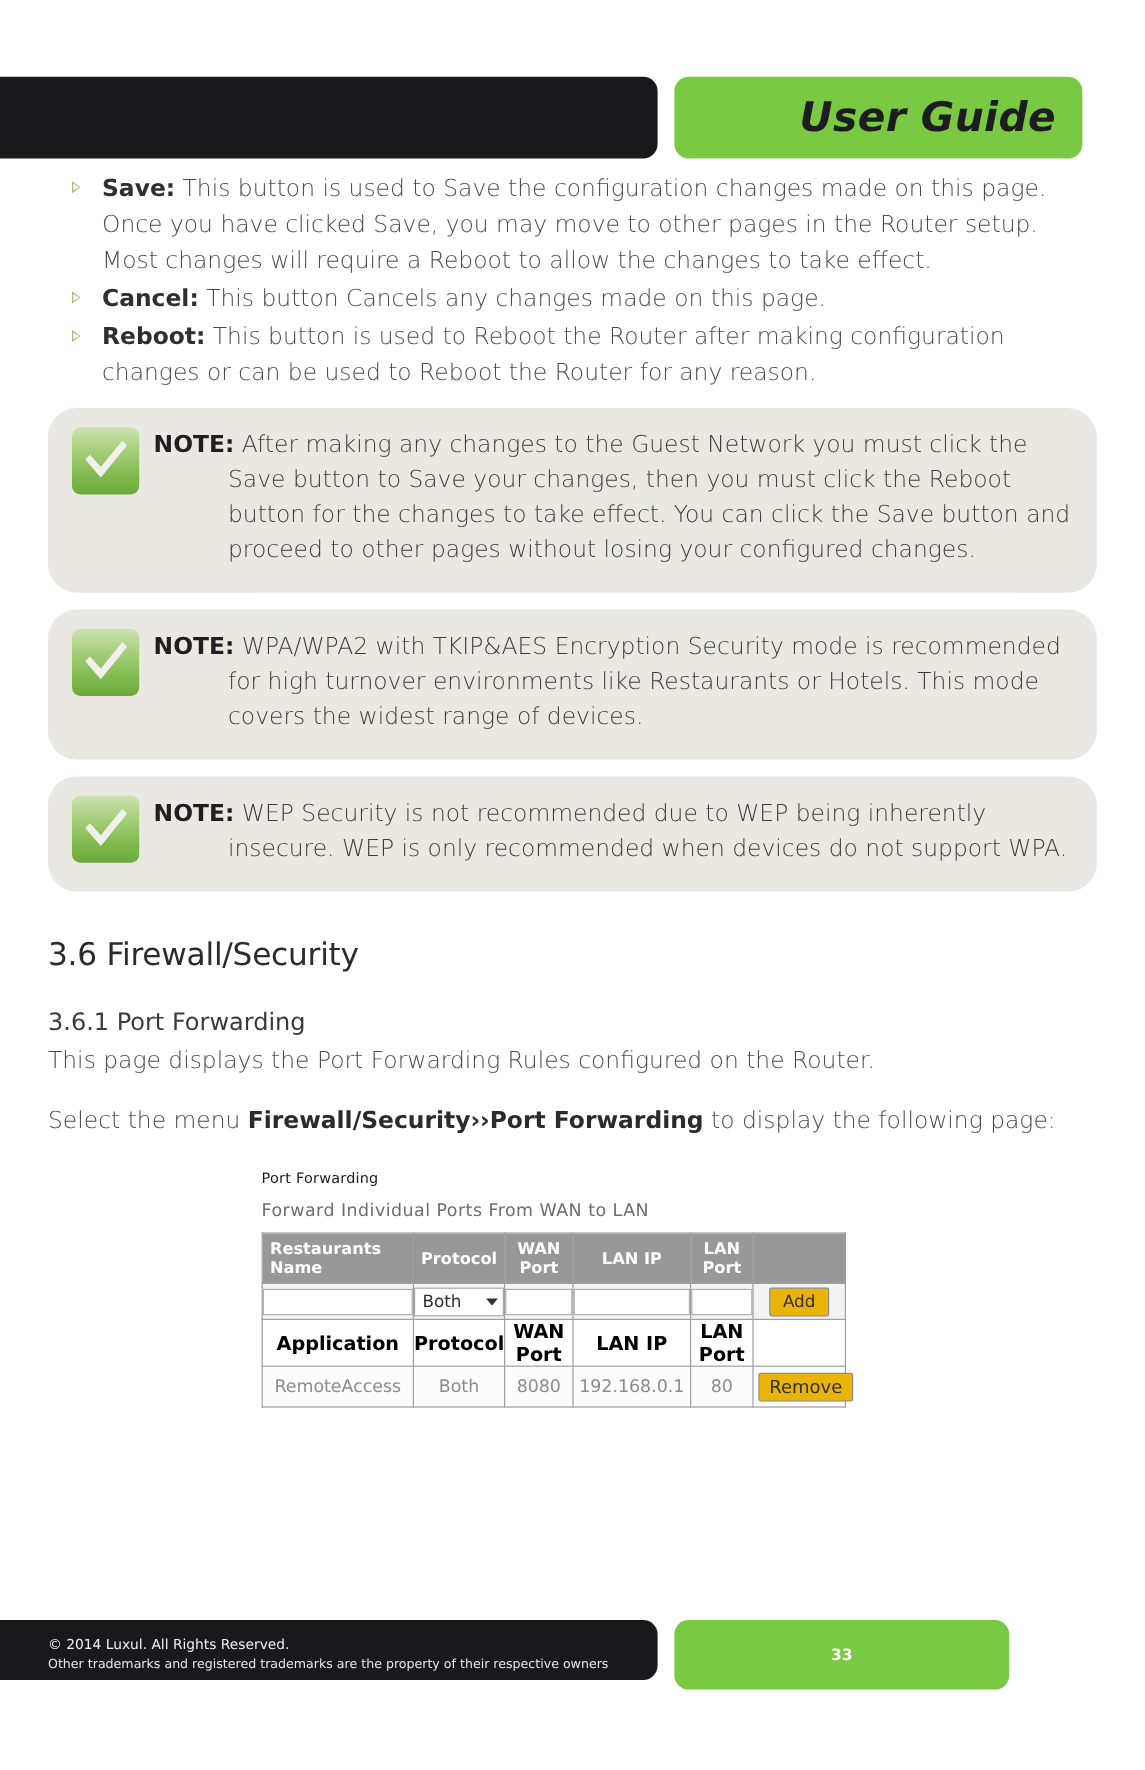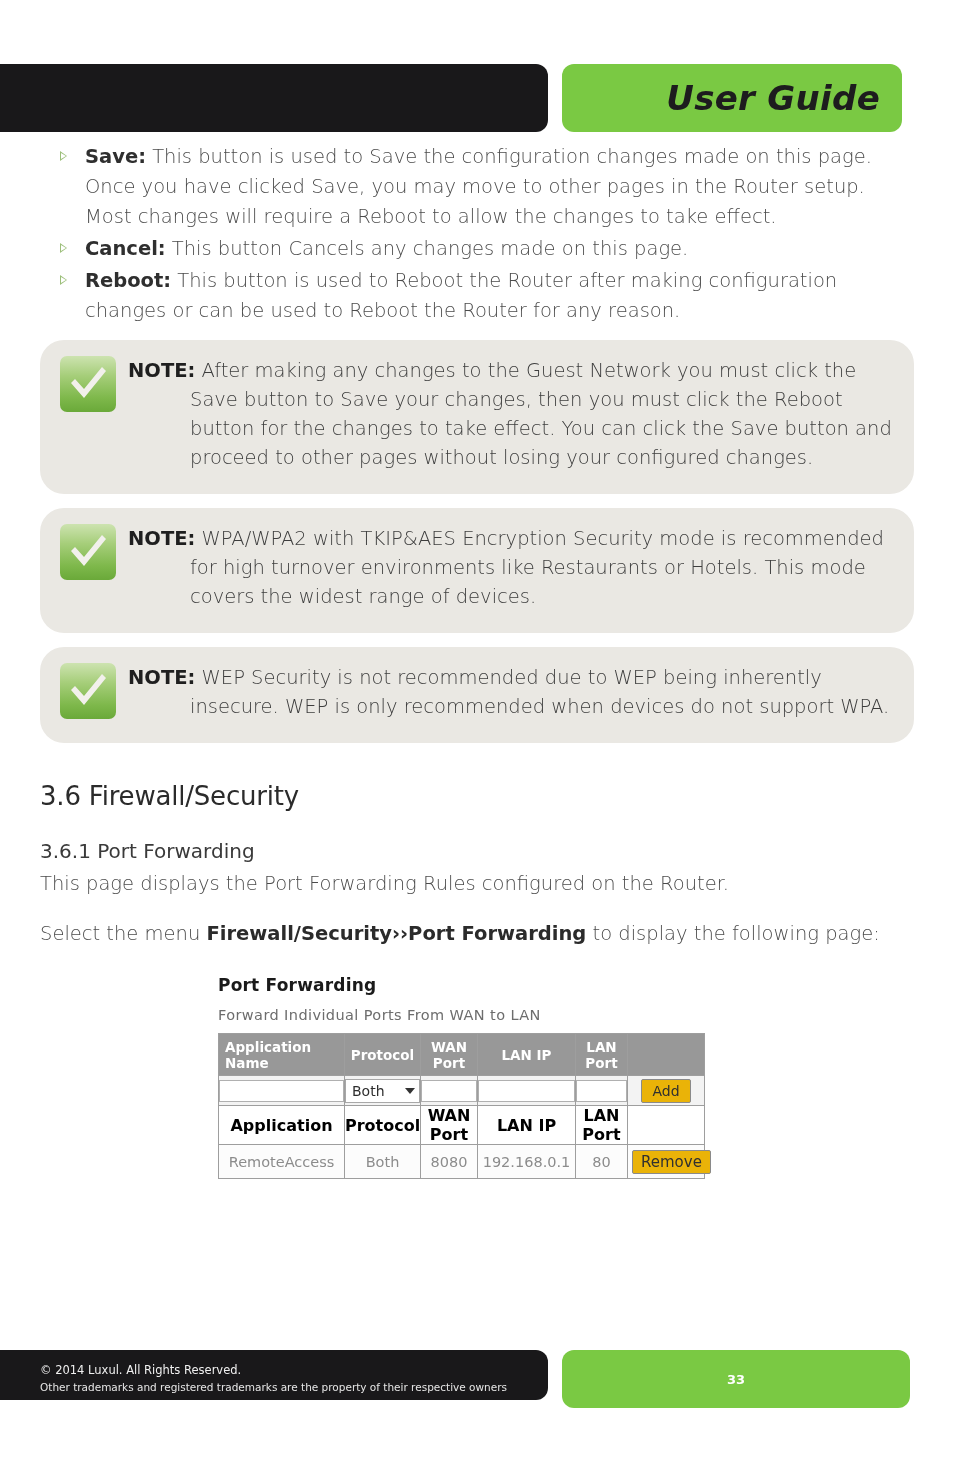--- a/index.html
+++ b/index.html
@@ -164,22 +164,22 @@
   p.spaced { margin-top: 20px; }
 
   
   .shot {
     margin-top: 26px;
     margin-left: 178px;
     width: 500px;
     font-family: "DejaVu Sans", sans-serif;
   }
   .shot-title {
-    font-size: 17px;
-    font-weight: bold;
+    font-size: 12px;
+    font-weight: normal;
     color: #1a1a1a;
     letter-spacing: 0.2px;
     margin-bottom: 12px;
   }
   .shot-sub {
     font-size: 14.5px;
     color: #6d6d6d;
     letter-spacing: 0.4px;
     margin-bottom: 10px;
   }
@@ -282,21 +282,21 @@
   }
   .footer-black .l2 {
     color: #e6e6e6;
     font-family: "DejaVu Sans", sans-serif;
     font-size: 10.5px;
     line-height: 16px;
   }
   .footer-green {
     position: absolute;
     left: 562px; top: 0;
-    width: 348px; height: 58px;
+    width: 279px; height: 58px;
     background: #7ac943;
     border-radius: 12px;
     display: flex;
     align-items: center;
     justify-content: center;
   }
   .footer-green .pg {
     color: #ffffff;
     font-family: "DejaVu Sans", sans-serif;
     font-size: 13px;
@@ -381,21 +381,21 @@
       <colgroup>
         <col style="width:126px">
         <col style="width:76px">
         <col style="width:57px">
         <col style="width:98px">
         <col style="width:52px">
         <col style="width:77px">
       </colgroup>
       <thead>
         <tr>
-          <th class="lefted">Application Name</th>
+          <th class="lefted">Restaurants Name</th>
           <th>Protocol</th>
           <th>WAN Port</th>
           <th>LAN IP</th>
           <th>LAN Port</th>
           <th></th>
         </tr>
       </thead>
       <tbody>
         <tr class="inrow">
           <td>

